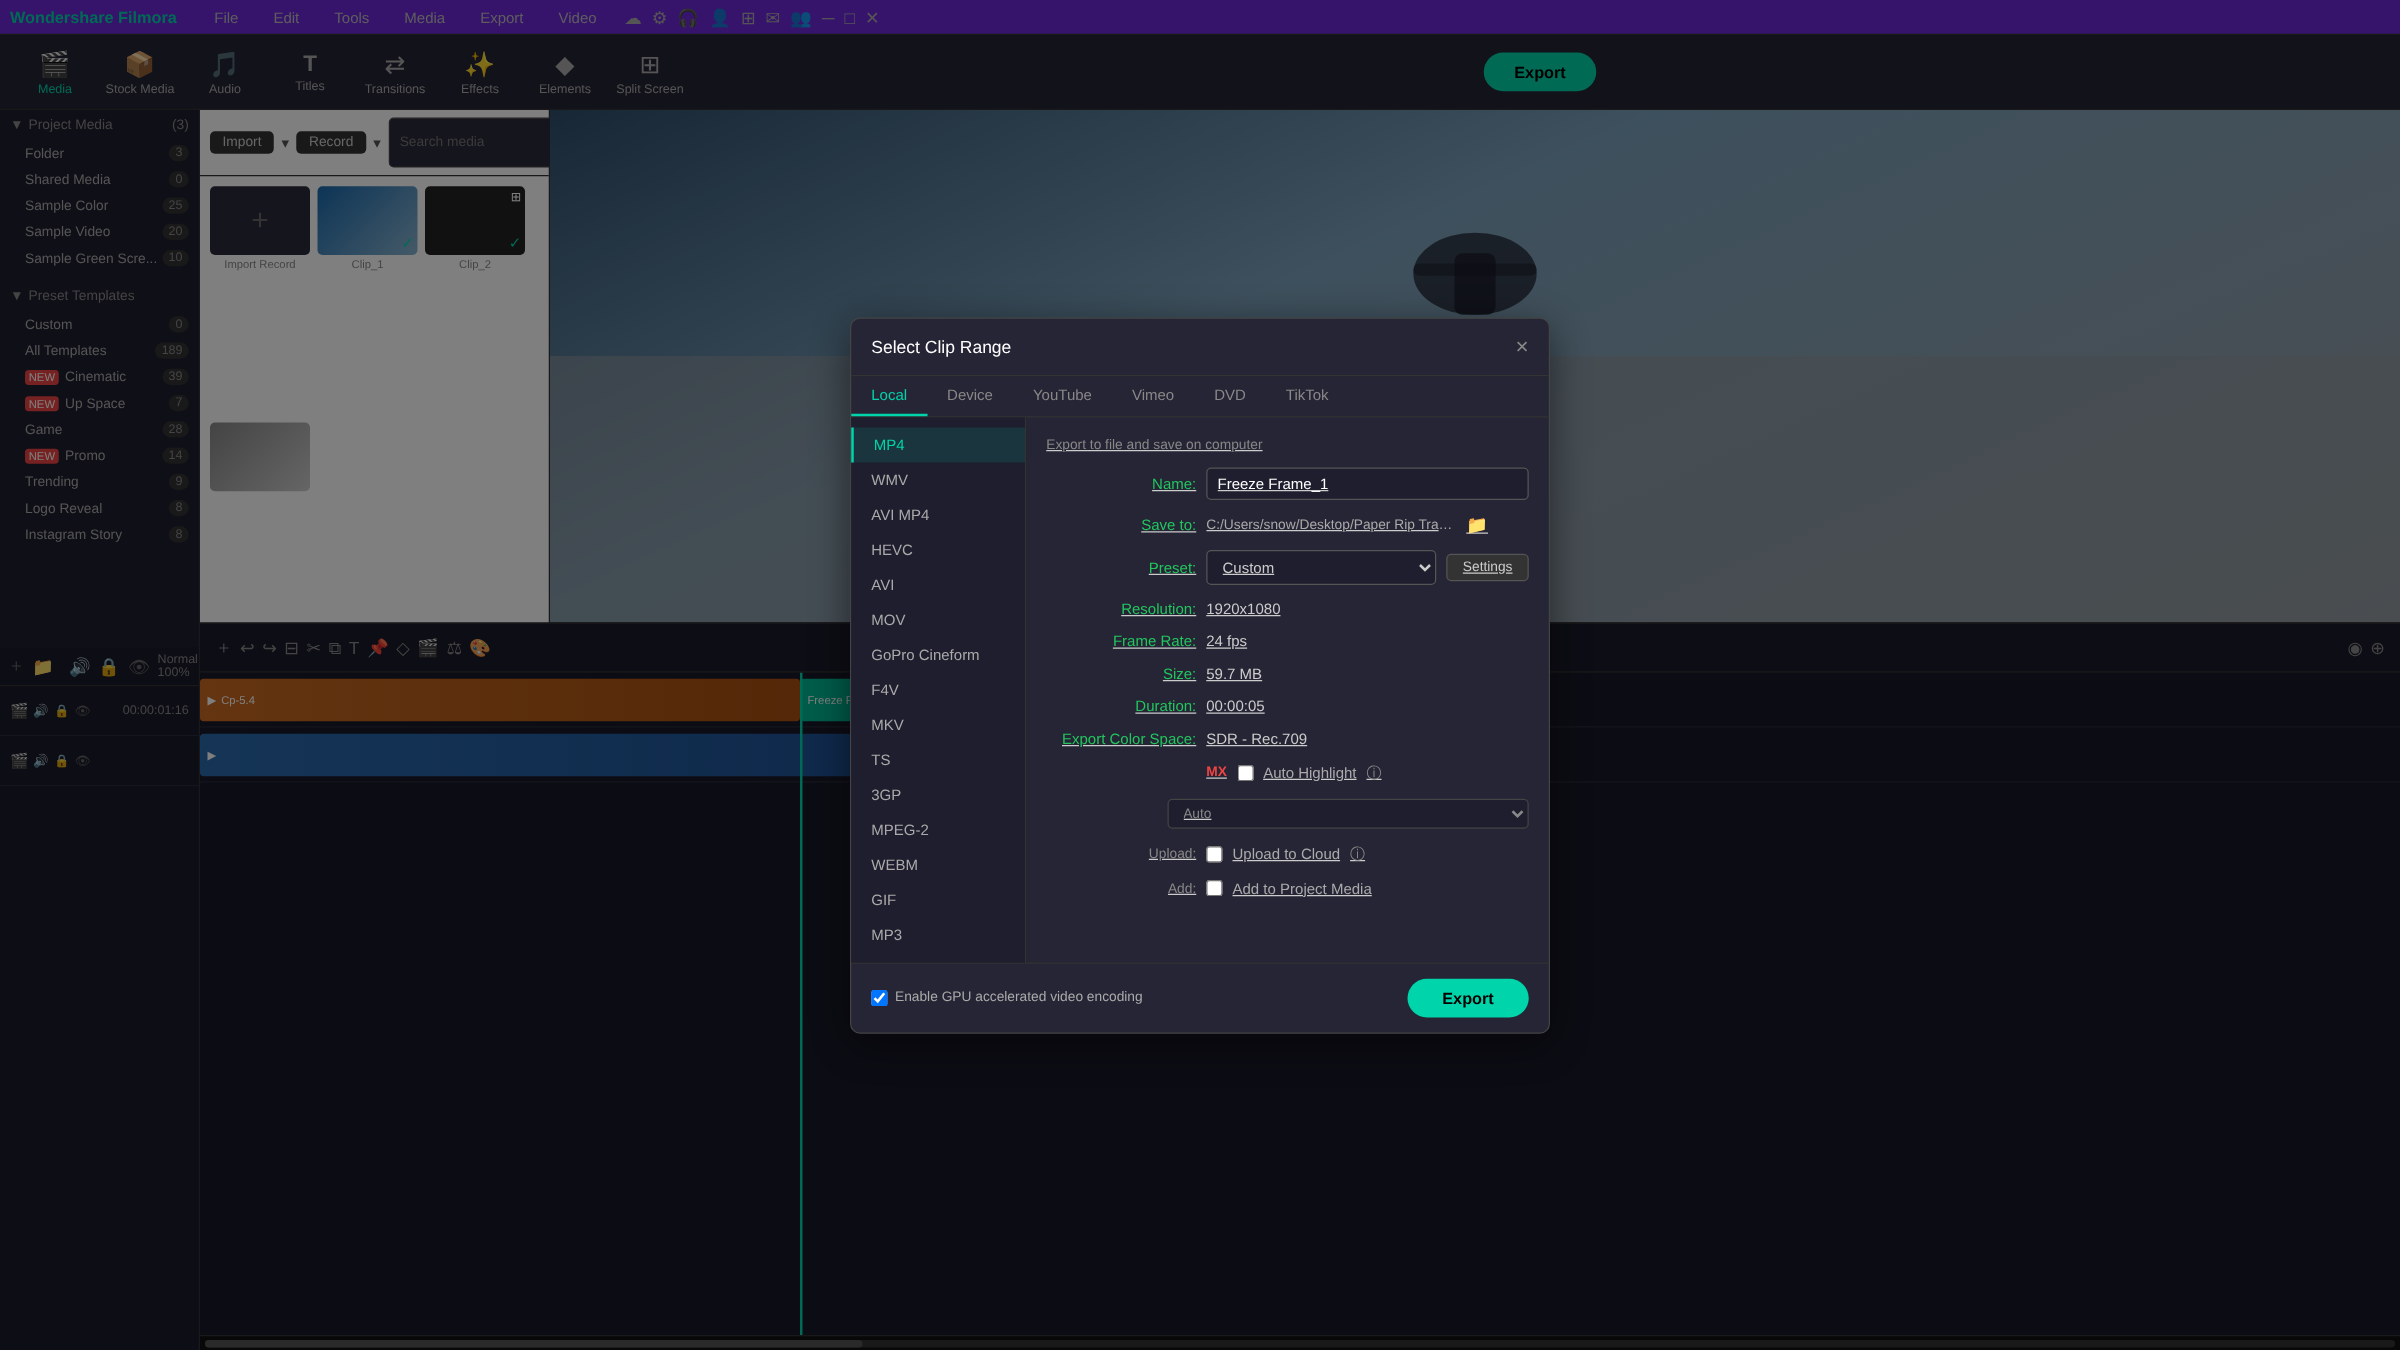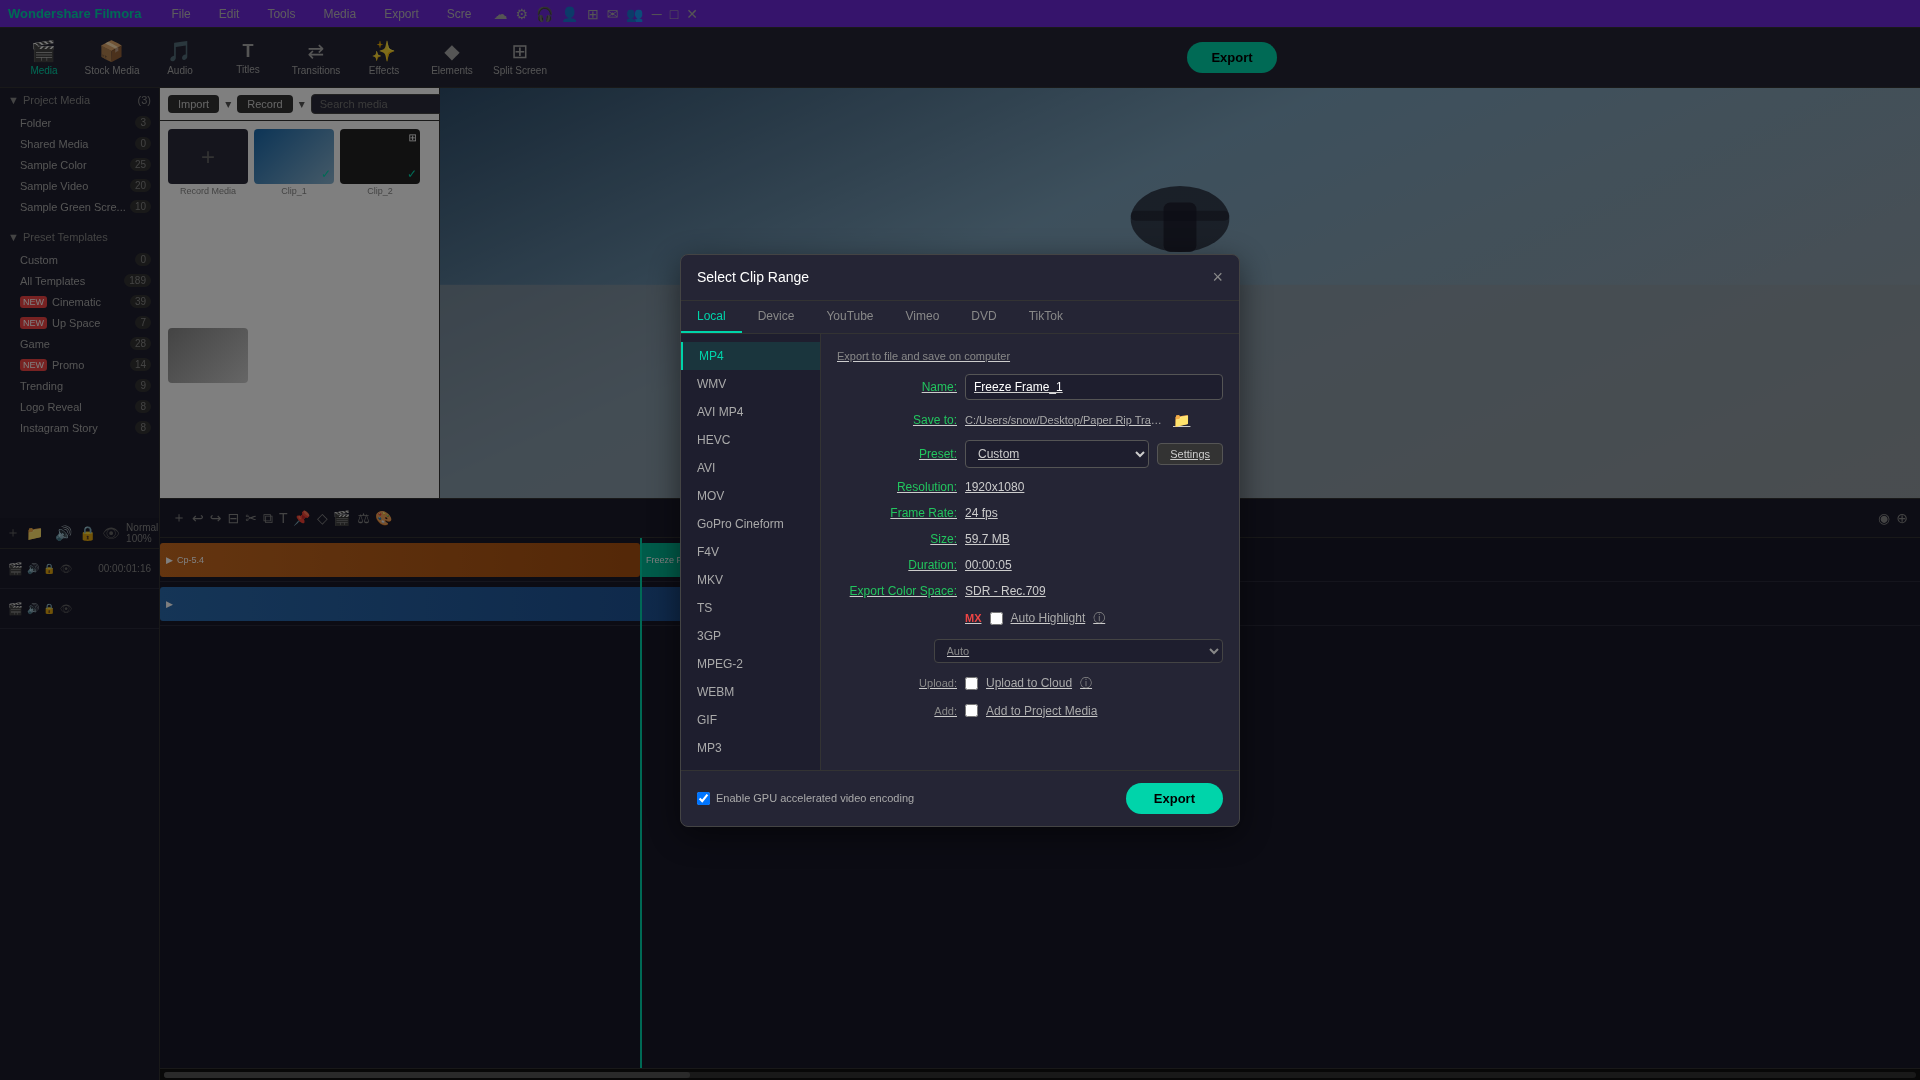--- a/index.html
+++ b/index.html
@@ -28,21 +28,21 @@
     .sidebar-item { display: flex; align-items: center; justify-content: space-between; padding: 4px 8px 4px 20px; font-size: 11px; color: #aaa; cursor: pointer; }
     .sidebar-item .badge { background: #333; color: #888; border-radius: 8px; padding: 1px 5px; font-size: 10px; }
     .sidebar-item .badge.new { background: #e44; color: #fff; font-size: 9px; padding: 1px 3px; border-radius: 3px; margin-right: 2px; }
     .sidebar-bottom-icons { display: flex; flex-direction: column; align-items: center; gap: 12px; padding: 12px 0; margin-top: auto; border-top: 1px solid #333; }
     .sidebar-bottom-icons span { color: #666; font-size: 16px; cursor: pointer; }
 
     
     .media-panel { position: absolute; left: 160px; top: 88px; width: 280px; height: 430px; background: #ffffff; border-right: 1px solid #333; display: flex; flex-direction: column; }
     .media-toolbar { display: flex; align-items: center; padding: 6px 8px; gap: 6px; border-bottom: 1px solid #333; }
     .media-toolbar button { background: #333; border: none; color: #ccc; padding: 3px 10px; border-radius: 4px; font-size: 11px; cursor: pointer; display: flex; align-items: center; gap: 3px; }
-    .media-toolbar .search { flex: 1; background: #2a2a3a; border: 1px solid #444; color: #ccc; padding: 3px 8px; border-radius: 4px; font-size: 11px; }
+    .media-toolbar .search { flex: 1; background: #2a2a3a; border: 1px solid #444; color: #ccc; padding: 13px 8px; border-radius: 4px; font-size: 11px; }
     .media-grid { display: flex; flex-wrap: wrap; padding: 8px; gap: 6px; overflow-y: auto; flex: 1; }
     .media-thumb { width: 80px; height: 55px; background: #333; border-radius: 4px; overflow: hidden; position: relative; cursor: pointer; }
     .media-thumb .check { position: absolute; bottom: 3px; right: 3px; color: #00d4aa; font-size: 12px; }
     .media-thumb .expand { position: absolute; top: 3px; right: 3px; color: #fff; font-size: 10px; }
     .import-btn { display: flex; flex-direction: column; align-items: center; justify-content: center; width: 80px; height: 55px; background: #2a2a3a; border-radius: 4px; cursor: pointer; color: #666; font-size: 24px; }
     .media-label { font-size: 9px; color: #888; text-align: center; padding-top: 2px; }
 
     
     .preview-area { position: absolute; left: 440px; top: 88px; right: 0; height: 410px; background: #0a0a0a; display: flex; align-items: center; justify-content: center; overflow: hidden; }
     .preview-bg { width: 100%; height: 100%; background: linear-gradient(135deg, #1a3a5c 0%, #8ab4d0 30%, #c0c0c0 60%, #a0a0a0 100%); position: relative; display: flex; align-items: center; justify-content: center; }
@@ -98,21 +98,21 @@
 </head>
 <body>
 
 <div class="menu-bar">
   <span class="app-logo">Wondershare Filmora</span>
   <span class="menu-item">File</span>
   <span class="menu-item">Edit</span>
   <span class="menu-item">Tools</span>
   <span class="menu-item">Media</span>
   <span class="menu-item">Export</span>
-  <span class="menu-item">Scre</span>
+  <span class="menu-item">Video</span>
   <div class="right-icons">
     <span>☁</span>
     <span>⚙</span>
     <span>🎧</span>
     <span>👤</span>
     <span>⊞</span>
     <span>✉</span>
     <span>👥</span>
     <span>─</span>
     <span>□</span>
@@ -251,21 +251,21 @@
     <span style="color:#555">▾</span>
     <input class="search" type="text" placeholder="Search media" style="">
     <span style="color:#666;">⚡</span>
     <span style="color:#666;">⊞</span>
   </div>
   <div class="media-grid">
     <div style="display:flex;flex-direction:column;align-items:center;">
       <div class="import-btn">
         <span>+</span>
       </div>
-      <div class="media-label">Record Media</div>
+      <div class="media-label">Import Record</div>
     </div>
     <div style="display:flex;flex-direction:column;align-items:center;">
       <div class="media-thumb" style="background:linear-gradient(135deg,#1a6aad,#8ab4d0);">
         <span class="check">✓</span>
       </div>
       <div class="media-label">Clip_1</div>
     </div>
     <div style="display:flex;flex-direction:column;align-items:center;">
       <div class="media-thumb" style="background:#222;">
         <span class="expand">⊞</span>

